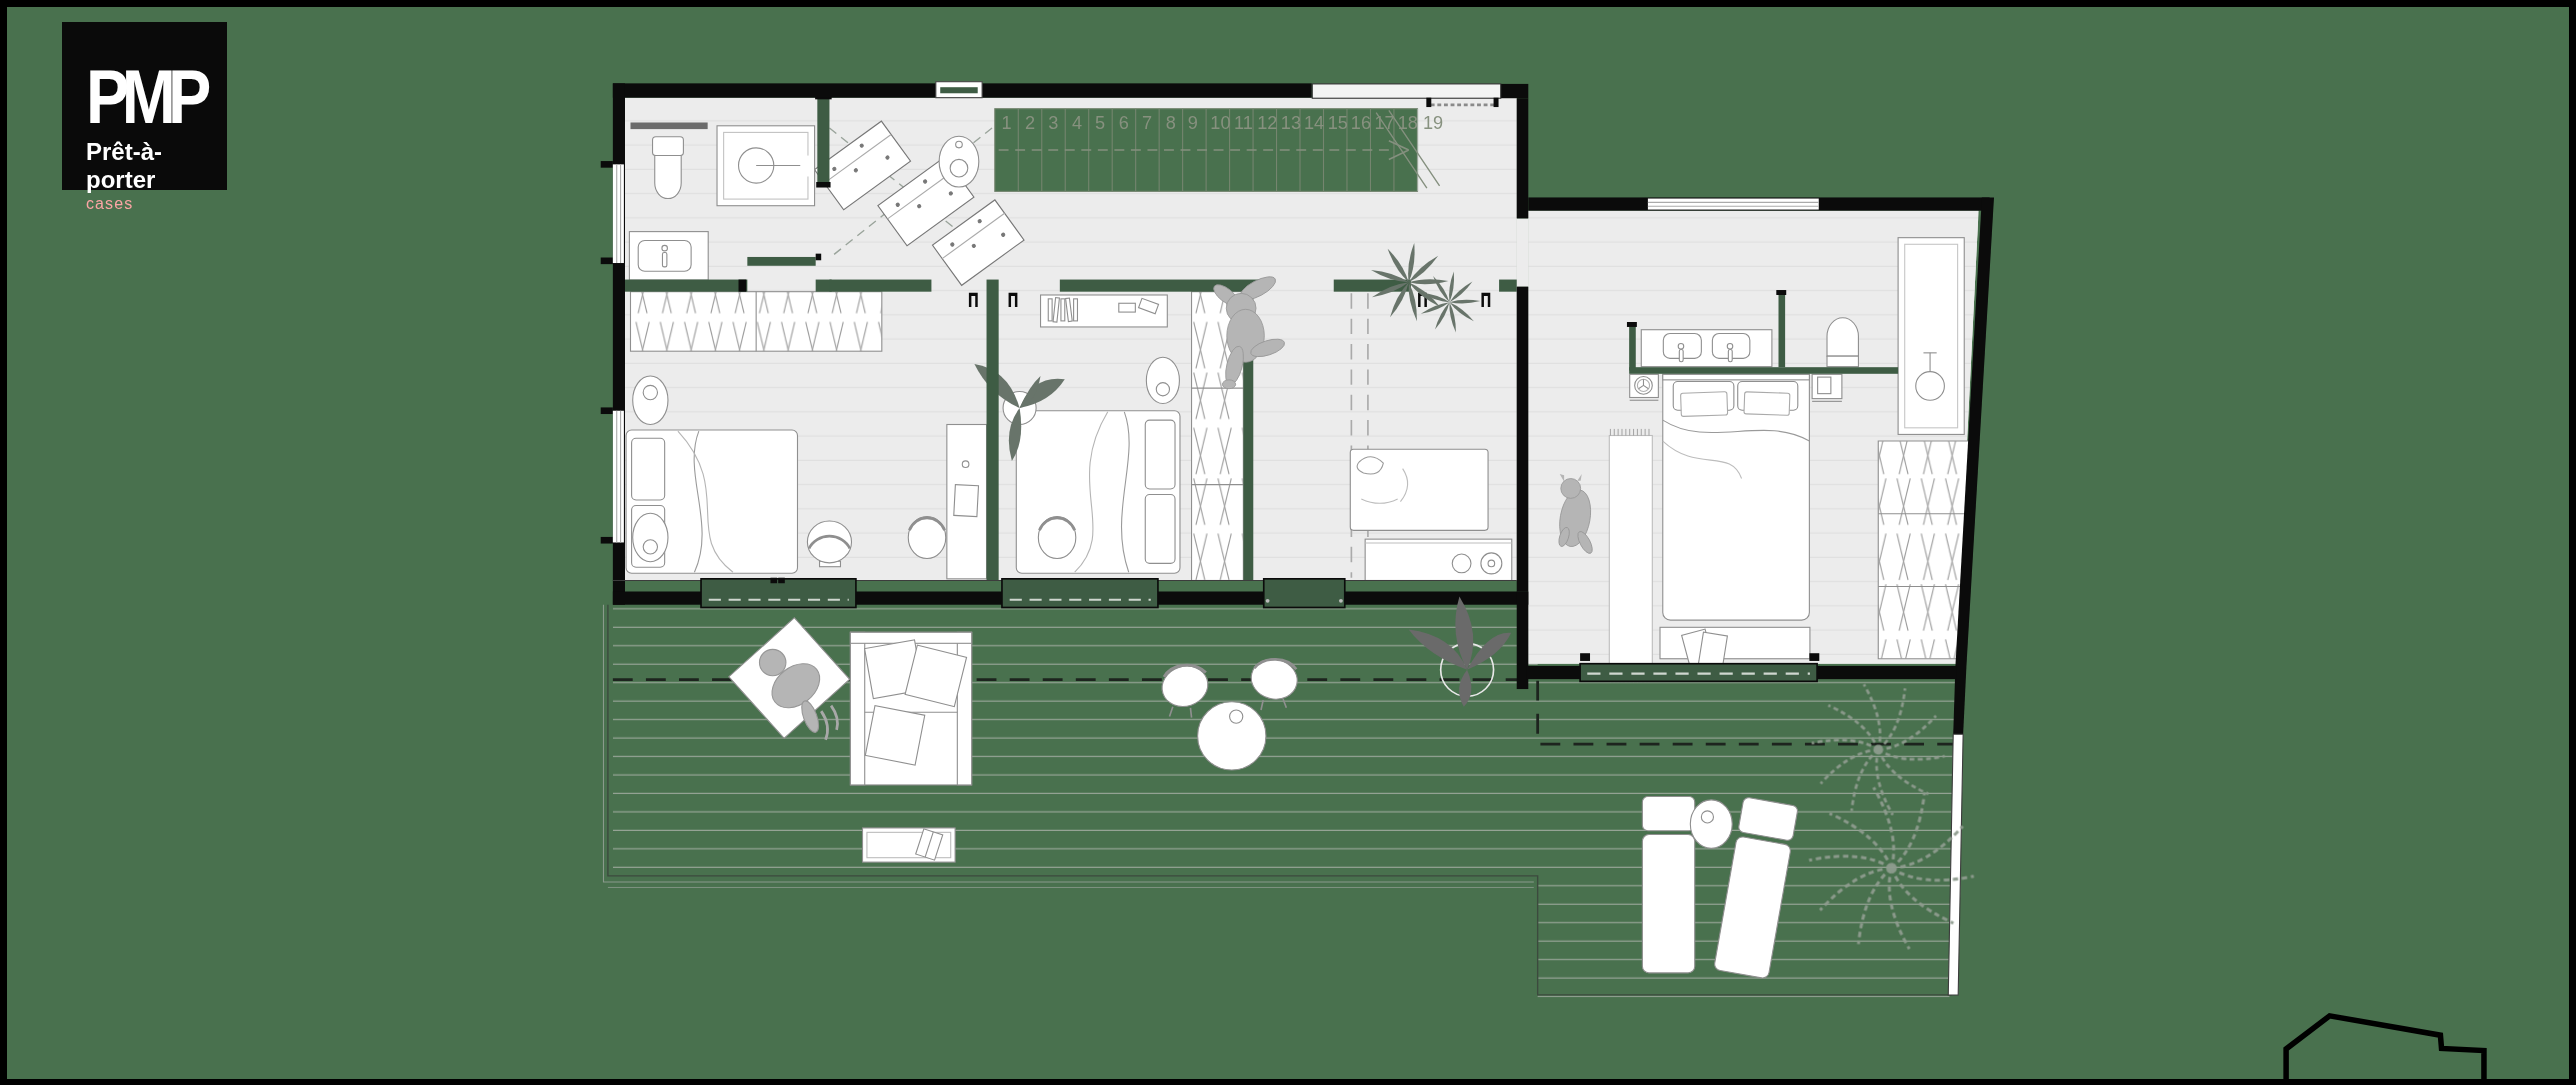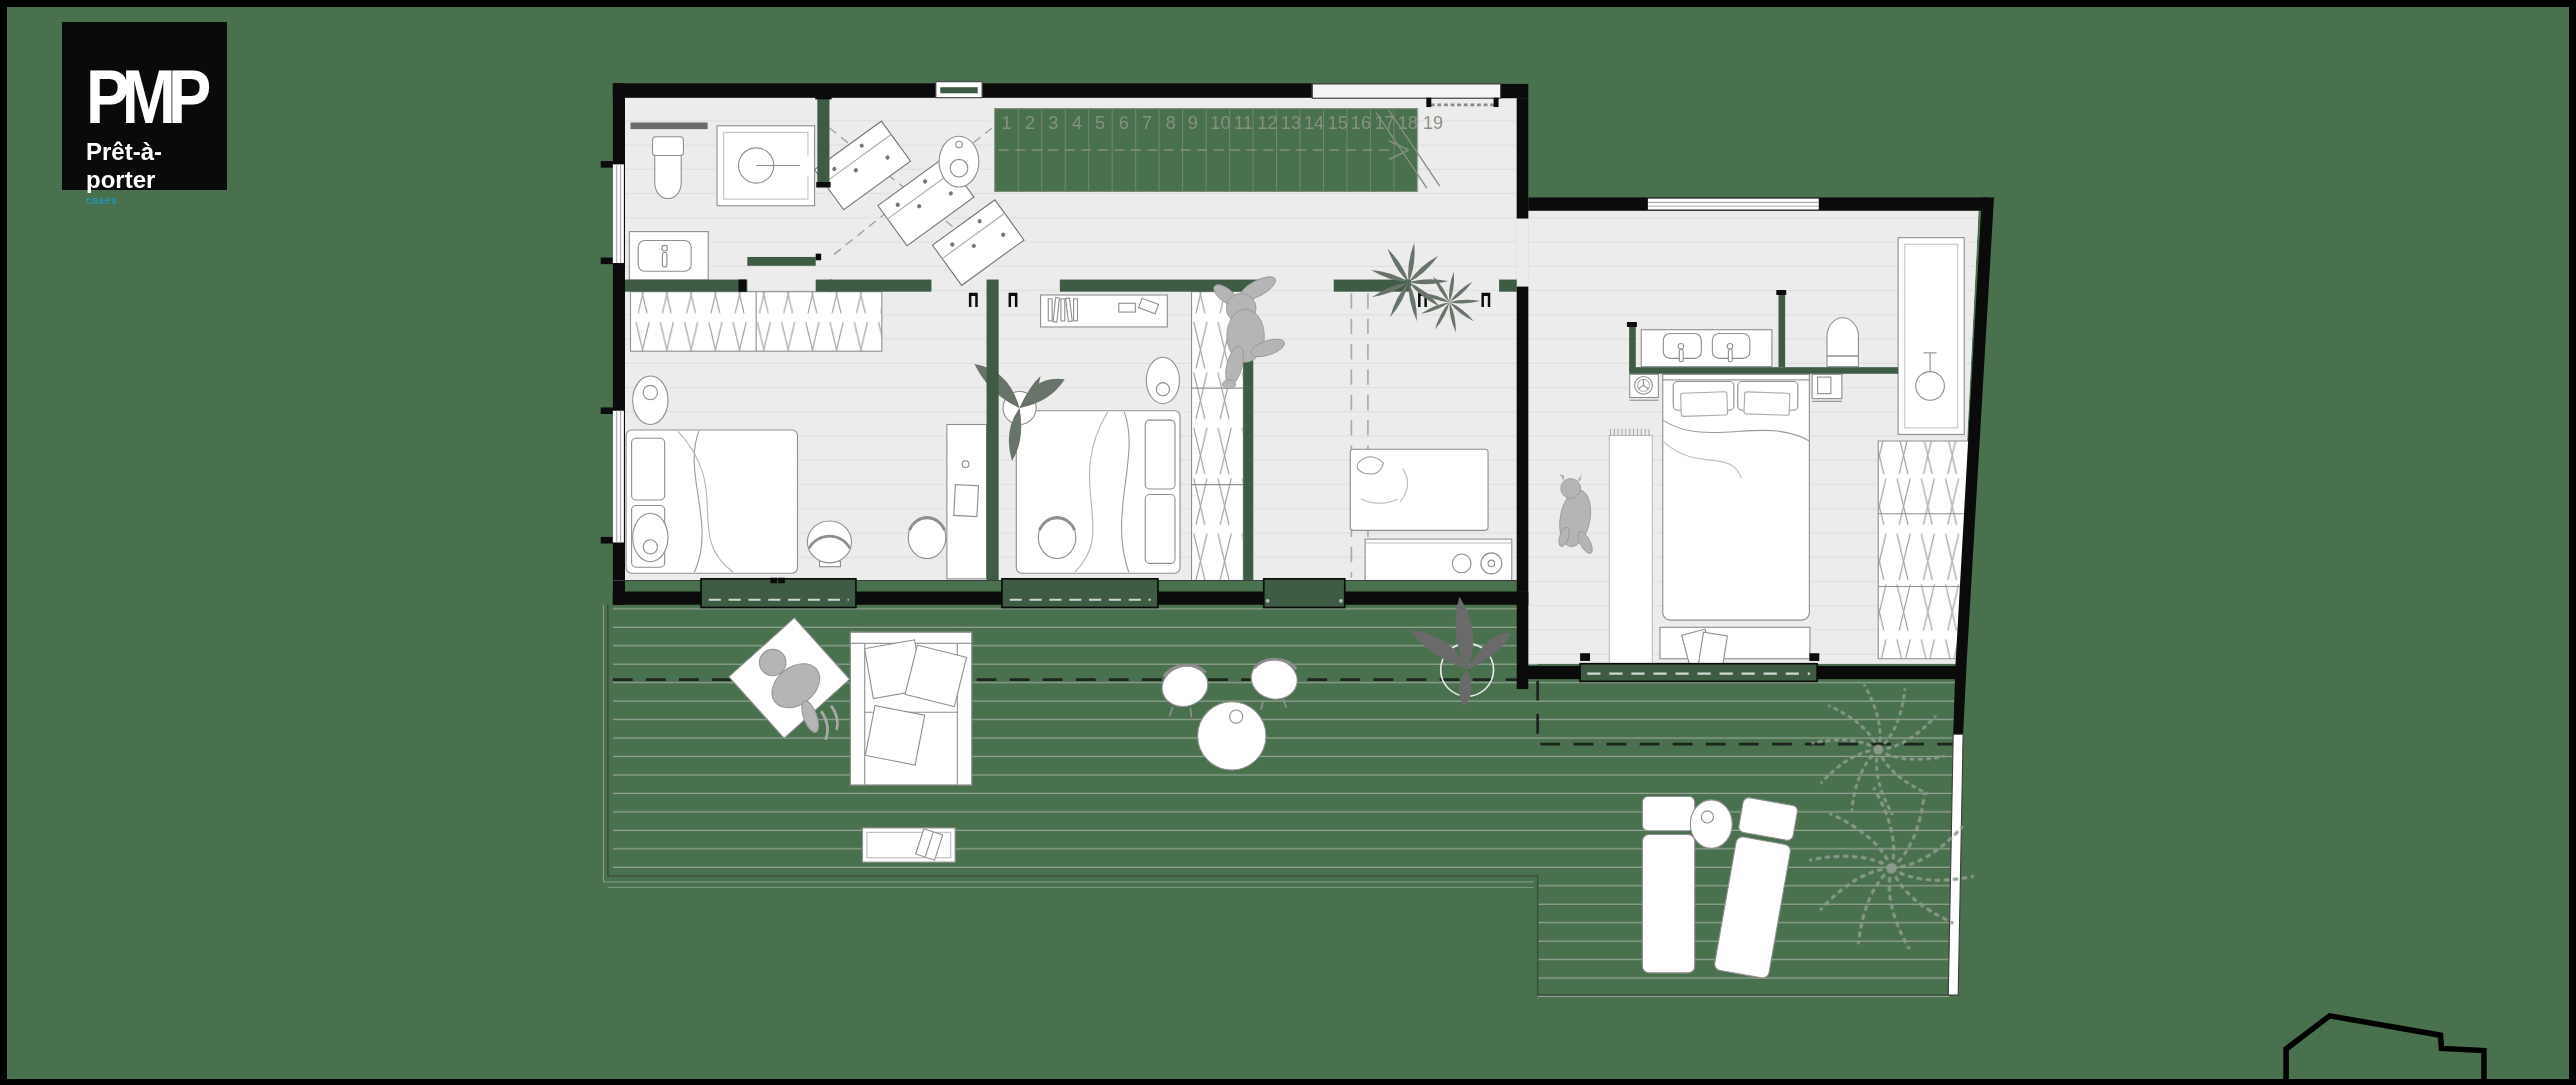--- a/index.html
+++ b/index.html
@@ -5,21 +5,21 @@
   html,body{margin:0;padding:0;background:#49714E;width:2576px;height:1086px;overflow:hidden;
     font-family:"Liberation Sans",sans-serif;}
   .canvas{position:absolute;inset:0;width:2576px;height:1086px;background:#49714E;}
   .frame{position:absolute;inset:0;border:7.2px solid #000;box-sizing:border-box;pointer-events:none;}
   .plan-svg{position:absolute;left:0;top:0;}
   .logo{position:absolute;left:26px;top:22px;width:165px;height:168px;background:#0a0a0a;
     color:#fff;box-sizing:border-box;padding:41px 0 0 24px;margin-left:36px;}
   .logo-mark{font-size:65px;font-weight:800;letter-spacing:-7.7px;line-height:0.9;
     transform:scaleY(1.18);transform-origin:left top;}
   .logo-name{font-size:24px;font-weight:700;margin-top:16.5px;letter-spacing:0px;}
-  .logo-sub{font-size:10px;font-weight:400;color:#0ea5e9;letter-spacing:1.1px;margin-top:1.1px;}
+  .logo-sub{font-size:16px;font-weight:400;color:#fca5a5;letter-spacing:1.1px;margin-top:1.1px;}
   .stair-num{font-family:"Liberation Sans",sans-serif;font-weight:300;font-size:33px;fill:#87917F;}
 </style>
 </head>
 <body>
 
 <div class="canvas">
 
   <svg class="plan-svg" width="2576" height="1086" viewBox="0 0 4674 1970">
     <defs>
       <pattern id="pf" width="8" height="44" patternUnits="userSpaceOnUse">

